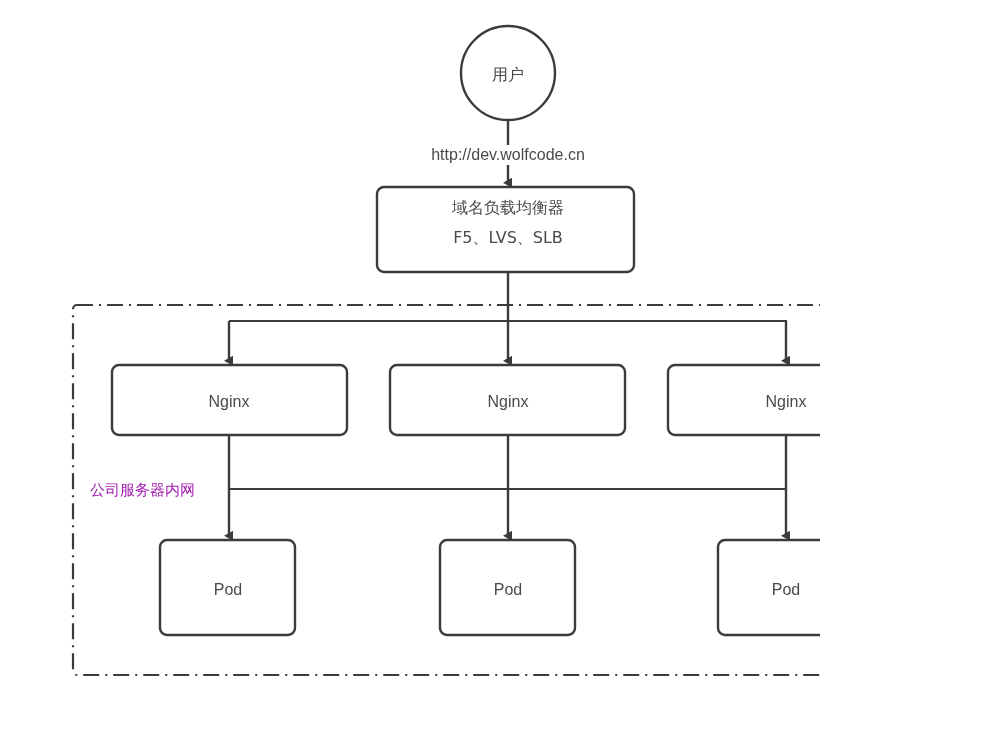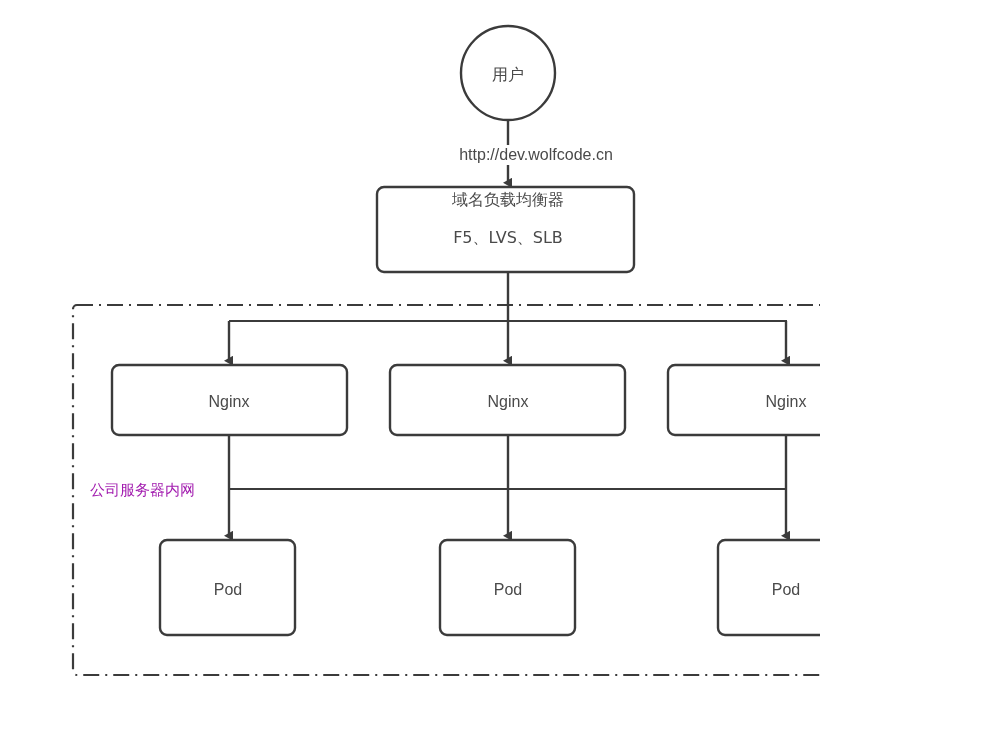--- a/index.html
+++ b/index.html
@@ -99,23 +99,23 @@
     <rect x="390" y="365" width="235" height="70" rx="7" ry="7" fill="#ffffff" stroke="#3b3b3b" stroke-width="2.4"></rect>
     <rect x="668" y="365" width="235" height="70" rx="7" ry="7" fill="#ffffff" stroke="#3b3b3b" stroke-width="2.4"></rect>
 
     <rect x="160" y="540" width="135" height="95" rx="7" ry="7" fill="#ffffff" stroke="#3b3b3b" stroke-width="2.4"></rect>
     <rect x="440" y="540" width="135" height="95" rx="7" ry="7" fill="#ffffff" stroke="#3b3b3b" stroke-width="2.4"></rect>
     <rect x="718" y="540" width="135" height="95" rx="7" ry="7" fill="#ffffff" stroke="#3b3b3b" stroke-width="2.4"></rect>
   </svg>
 
   <div class="node-label cjk lbl-center" style="left:508px; top:74px;">用户</div>
 
-  <div class="edge-label lbl-center" style="left:536px; top:155px;text-align:center;">http://dev.wolfcode.cn</div>
+  <div class="edge-label lbl-center" style="left:508px; top:155px;text-align:center;">http://dev.wolfcode.cn</div>
 
-  <div class="node-label cjk lbl-center" style="left:508px; top:199px;">域名负载均衡器</div>
+  <div class="node-label cjk lbl-center" style="left:508px; top:207px;">域名负载均衡器</div>
   <div class="node-label cjk lbl-center" style="left:508px; top:237px;text-align:center;">F5、LVS、SLB</div>
 
   <div class="node-label lbl-center" style="left:229px; top:401px;">Nginx</div>
   <div class="node-label lbl-center" style="left:508px; top:401px;">Nginx</div>
   <div class="node-label lbl-center" style="left:786px; top:401px;">Nginx</div>
 
   <div class="node-label lbl-center" style="left:228px; top:589px;">Pod</div>
   <div class="node-label lbl-center" style="left:508px; top:589px;">Pod</div>
   <div class="node-label lbl-center" style="left:786px; top:589px;">Pod</div>
 

